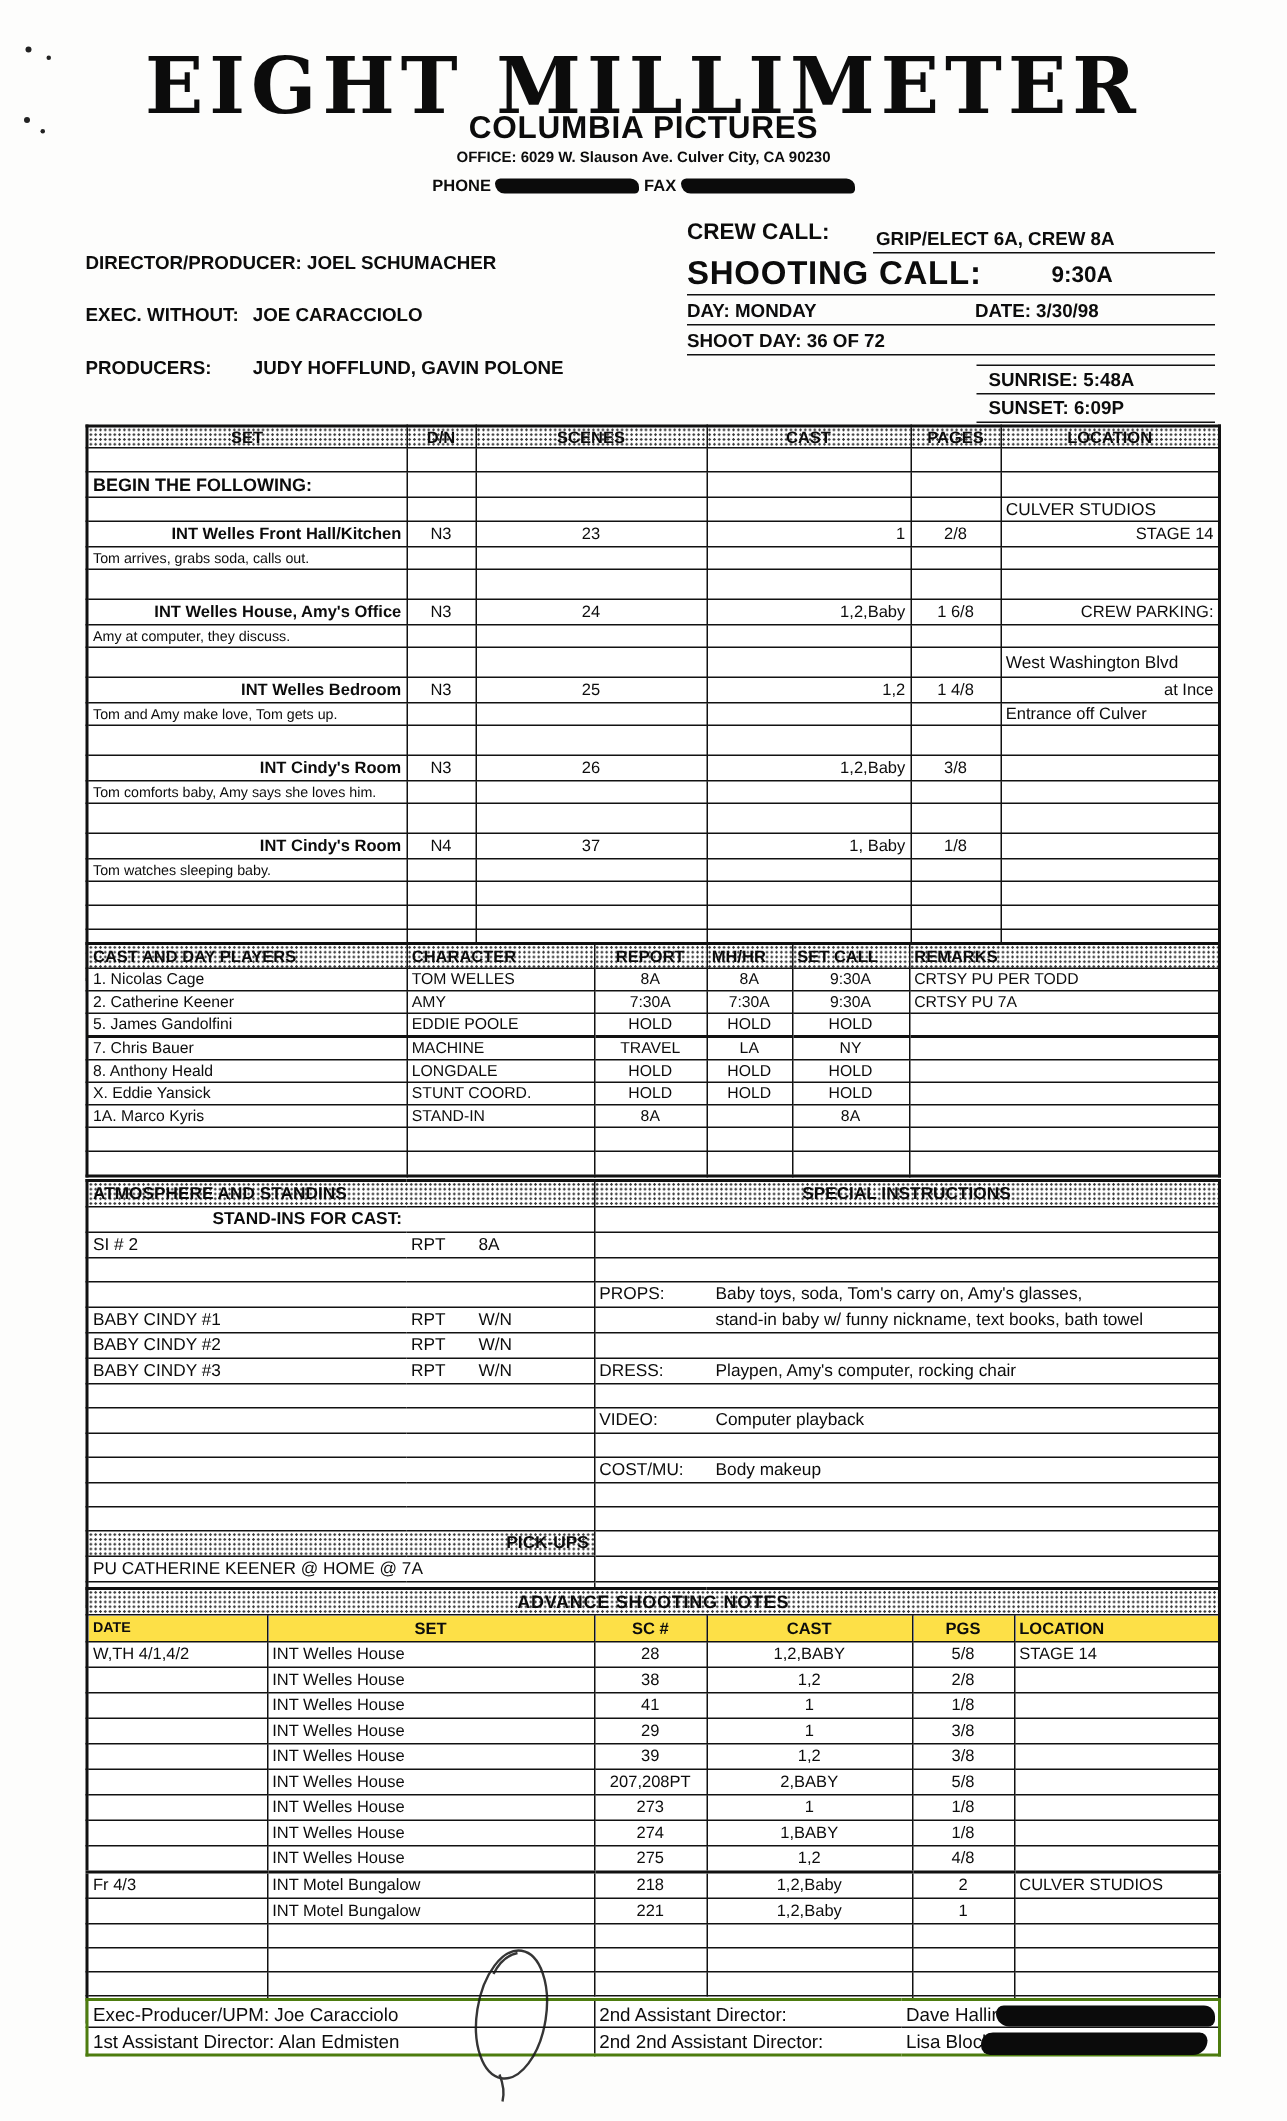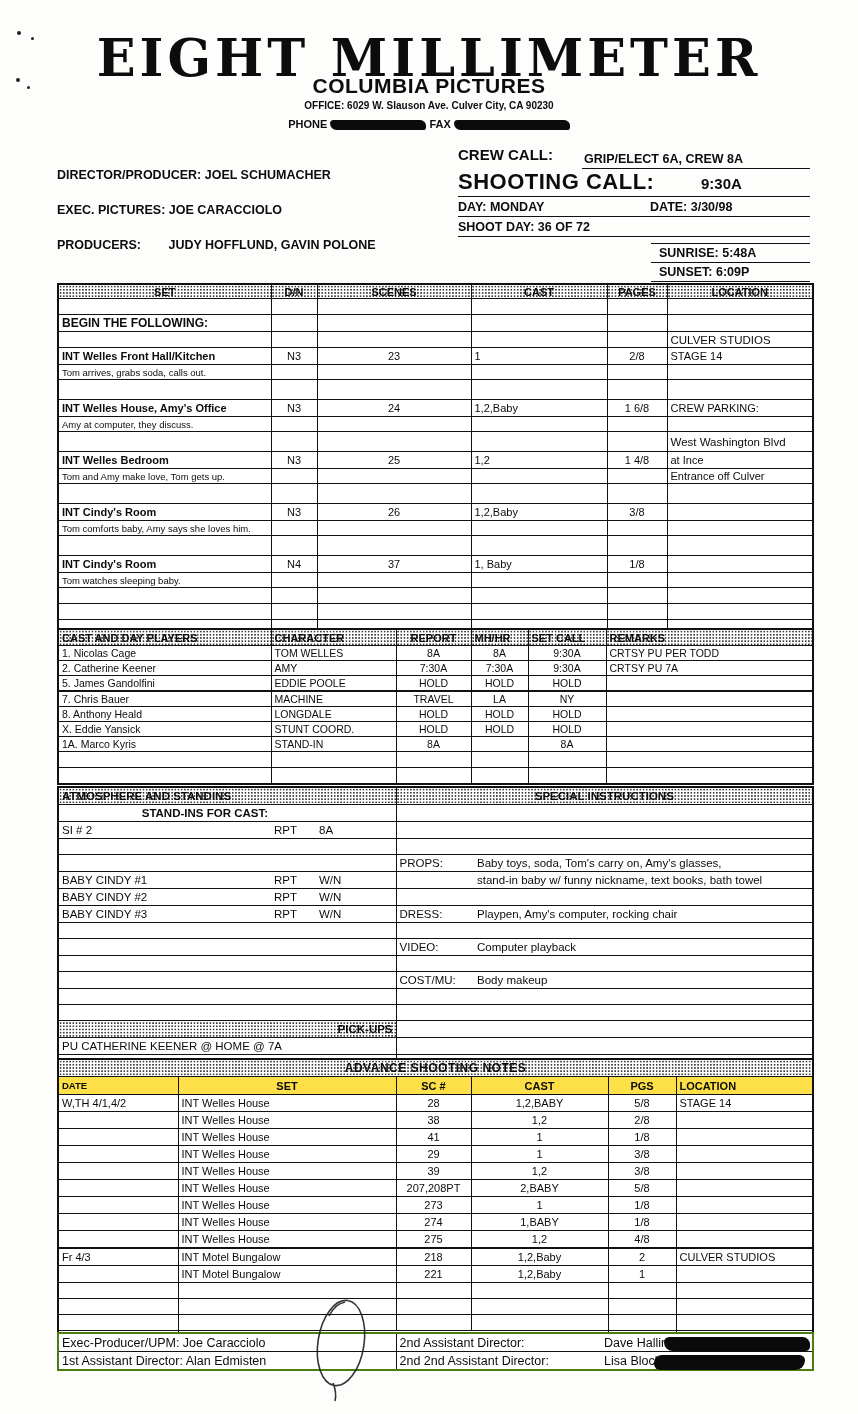--- a/index.html
+++ b/index.html
@@ -47,21 +47,21 @@
         font-size:11px;vertical-align:middle;}
   th{font-weight:bold;}
   .dot{background-image:radial-gradient(circle,#3a3a3a .7px,transparent .95px);
        background-size:3.2px 3.2px;background-color:#fff;}
   .b{font-weight:bold;text-align:right;}
   .tbl{border:2px solid #111;width:755px;}
   tr.blank td{height:15px;}
   tr.tall td{height:19px;}
   tr.desc td{height:14px;font-size:9.5px;}
   tr.desc .col-loc{font-size:11px;}
-  tr.scene td{height:16px;}
+  tr.scene td{height:16px;text-align:right;}
   tr.scene .col-set{font-weight:bold;}
   tr.label td,tr.note td{height:16px;}
   tr.thick td{border-top:2px solid #111;}
 
   .scene-tbl{top:283px;}
   .scene-tbl th{height:13px;font-size:11px;}
   .scene-tbl .col-dn,.scene-tbl .col-sc,.scene-tbl .col-pgs{text-align:center;}
   .scene-tbl tr.label .col-set{font-weight:bold;font-size:12px;}
   .scene-tbl tr.blank .col-loc,.scene-tbl tr.tall .col-loc{font-size:11.5px;}
 
@@ -116,21 +116,21 @@
     <span>FAX</span>
     <span class="blob" style="width:116px;height:10px;"></span>
   </div>
 
   <div class="leftinfo">
     <div class="row">
       <span>DIRECTOR/PRODUCER:</span>
       <span>JOEL SCHUMACHER</span>
     </div>
     <div class="row">
-      <span class="ilabel">EXEC. PICTURES:</span>
+      <span class="ilabel">EXEC. WITHOUT:</span>
       <span>JOE CARACCIOLO</span>
     </div>
     <div class="row">
       <span class="ilabel">PRODUCERS:</span>
       <span>JUDY HOFFLUND, GAVIN POLONE</span>
     </div>
   </div>
 
   <div class="callblock">
     <div class="cb-row" style="height:23px;">

